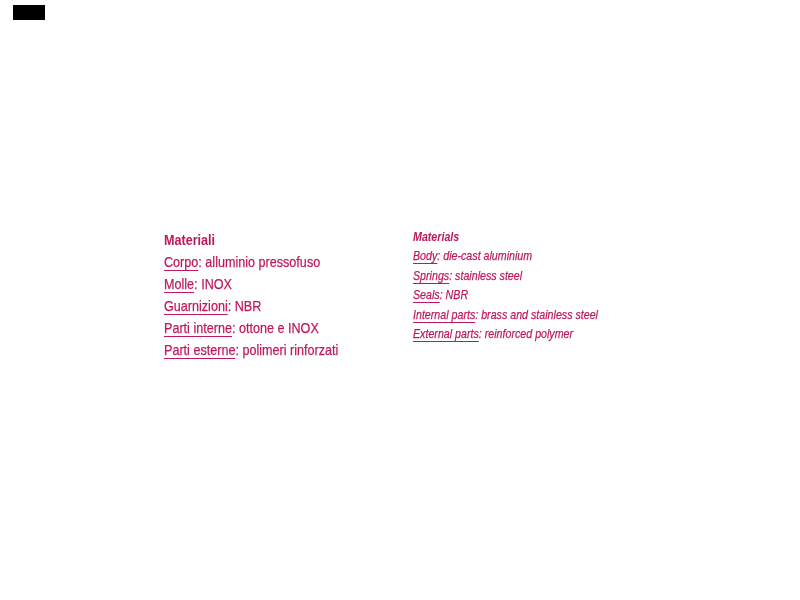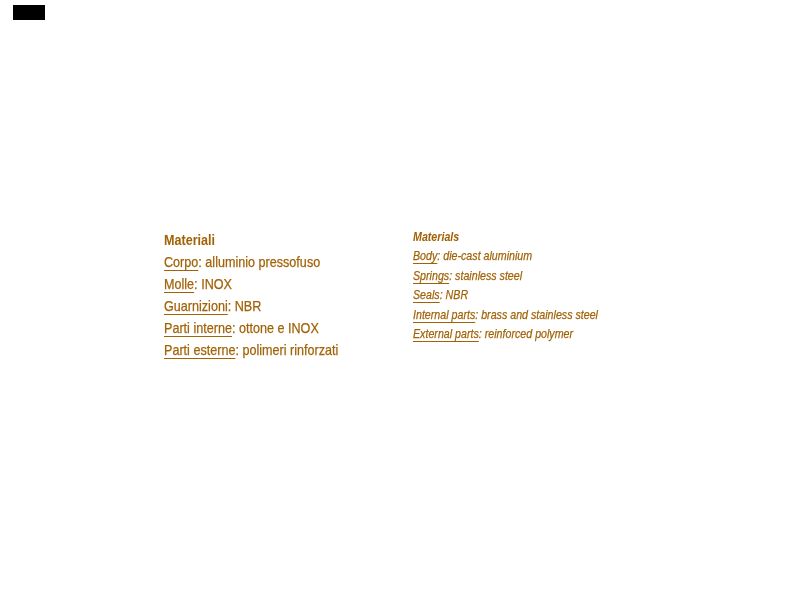--- a/index.html
+++ b/index.html
@@ -7,21 +7,21 @@
     padding: 0;
     background: #ffffff;
   }
   .page {
     position: relative;
     width: 800px;
     height: 600px;
     background: #ffffff;
     overflow: hidden;
     font-family: "Liberation Sans", sans-serif;
-    color: #a16207;
+    color: #be185d;
   }
   .corner-mark {
     position: absolute;
     left: 13px;
     top: 5px;
     width: 32px;
     height: 15px;
     background: #000000;
   }
   .col {

